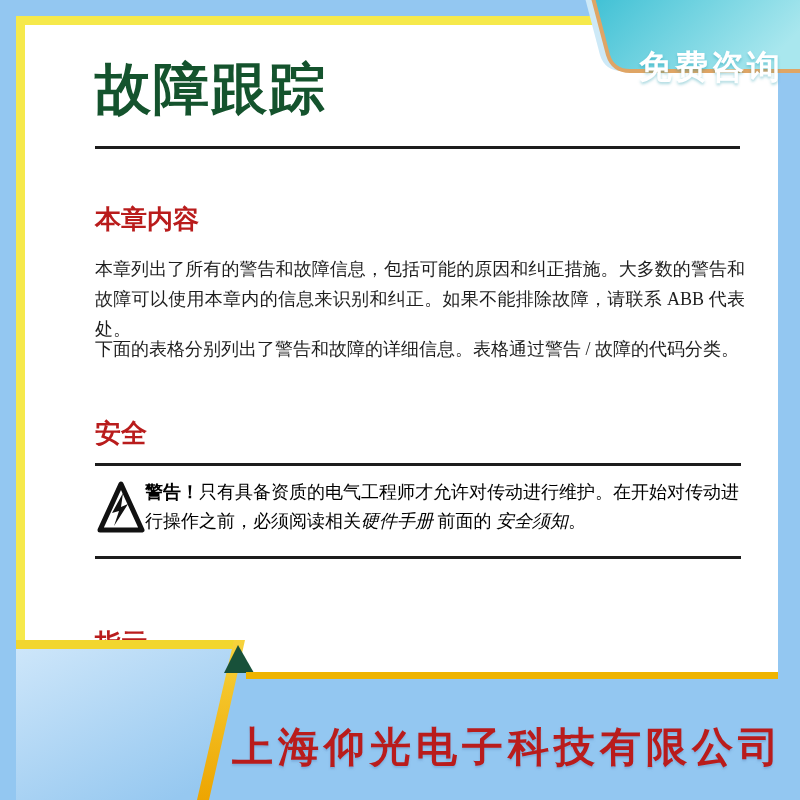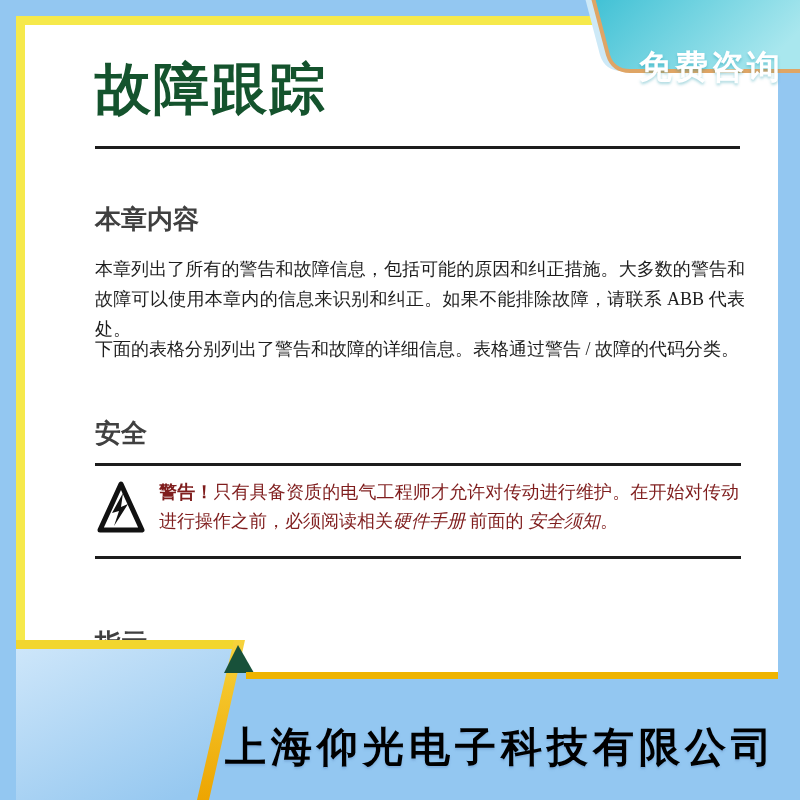--- a/index.html
+++ b/index.html
@@ -23,21 +23,21 @@
   .doc-title {
     position:absolute; left:95px; top:52px;
     font-size:56px; font-weight:bold; color:#14532d; letter-spacing:2px;
   }
   .title-rule {
     position:absolute; left:95px; top:146px; width:645px; height:3px; background:#1c1c1c;
   }
   .h2 {
     position:absolute; left:95px;
     font-family:"Liberation Sans","DejaVu Sans",sans-serif;
-    font-size:26px; font-weight:bold; color:#404040;
+    font-size:26px; font-weight:bold; color:#b91c1c;
   }
   .h2-chapter { top:202px; }
   .h2-safety  { top:416px; }
   .h2-indic   { top:626px; }
 
   .para {
     position:absolute; left:95px; width:650px;
     font-size:18px; line-height:30px; color:#1e1e1e; text-align:justify;
   }
   .para-1 { top:254px; }
@@ -45,43 +45,43 @@
 
   
   .warning-box {
     position:absolute; left:95px; top:463px; width:646px;
     border-top:3px solid #1c1c1c; border-bottom:3px solid #1c1c1c;
     padding:12px 2px 16px 2px;
     display:flex; align-items:flex-start;
   }
   .warn-icon { flex:0 0 auto; margin-top:2px; }
   .warn-text {
-    margin-left:14px; font-size:18px; line-height:29px; color:#7f1d1d; text-align:justify;
+    font-size:18px; line-height:29px; color:#000000; text-align:justify;
   }
   .warn-text b { font-family:"Liberation Sans","DejaVu Sans",sans-serif; }
   .warn-text i { font-style:italic; }
 
   
   .badge-svg { position:absolute; left:570px; top:0; }
   .badge-label {
     position:absolute; left:636px; top:11px; width:150px;
     font-family:"Liberation Sans","DejaVu Sans",sans-serif;
     font-size:33px; font-weight:bold; color:#ffffff;
     letter-spacing:3px; text-align:center;
     text-shadow:0 2px 3px rgba(0,140,160,0.35);
     margin-top:34px;
   }
 
   
   .fold-svg { position:absolute; left:0; top:630px; }
   .footer-company {
-    position:absolute; left:225px; top:720px; width:545px;
+    position:absolute; left:232px; top:720px; width:545px;
     font-family:"Liberation Sans","DejaVu Sans",sans-serif;
     font-size:41px; font-weight:bold; letter-spacing:5px;
-    color:#000000; text-align:center; white-space:nowrap;
+    color:#b91c1c; text-align:center; white-space:nowrap;
     text-shadow:0 2px 2px rgba(110,155,205,0.55);
   }
 </style>
 </head>
 <body>
 
 <div class="canvas">
 
   <div class="frame-top"></div>
   <div class="frame-left"></div>

